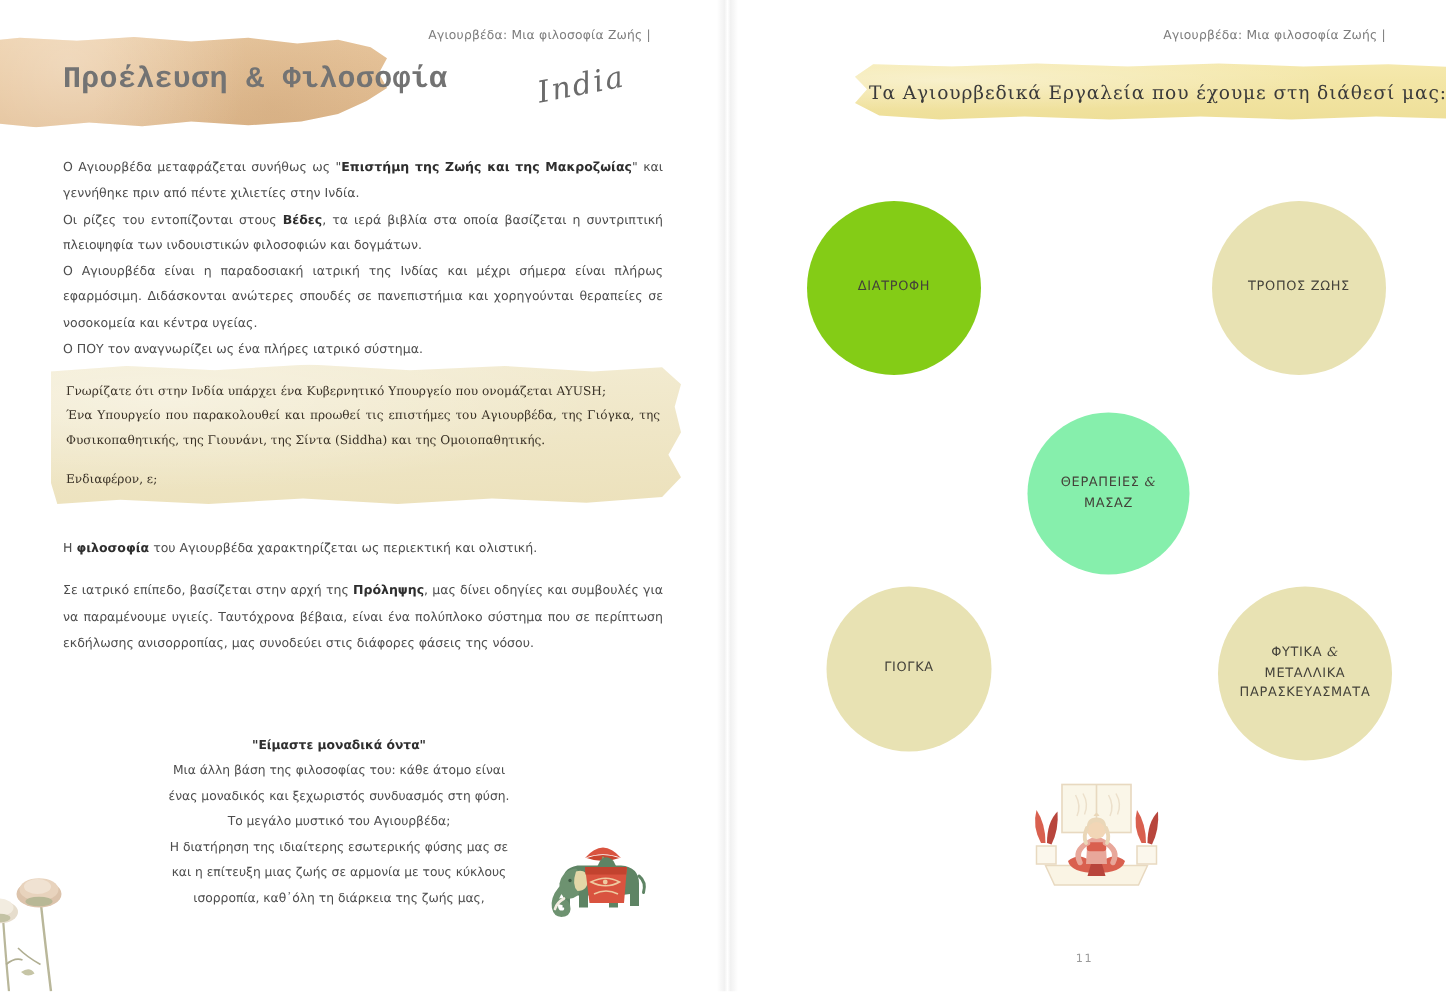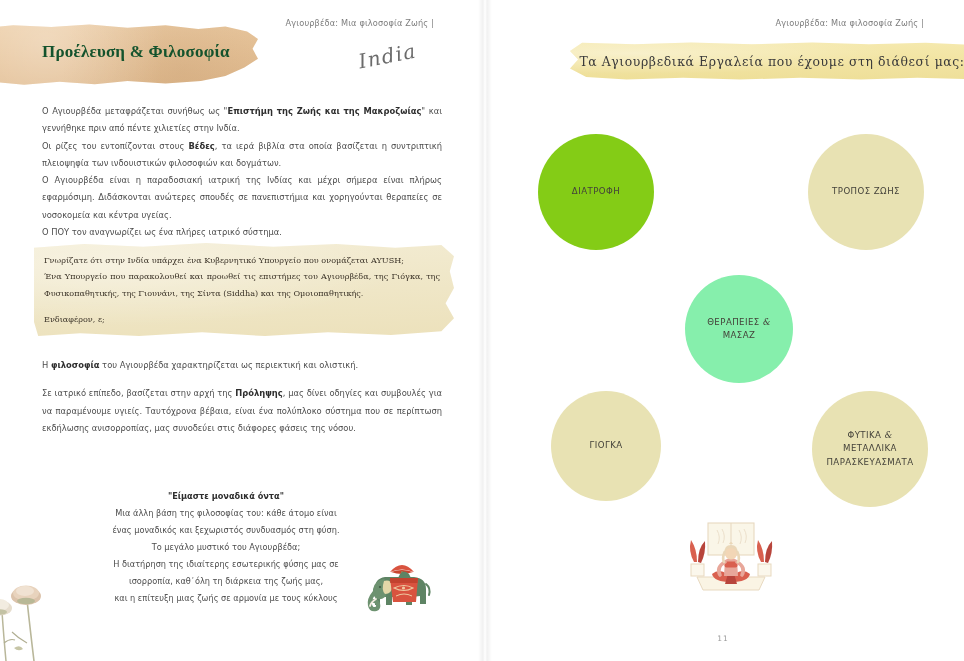--- a/index.html
+++ b/index.html
@@ -76,24 +76,24 @@
        79% 92%, 66% 96%, 52% 92%, 40% 97%, 27% 93%, 14% 98%, 4% 94%, 0% 86%);
     clip-path: polygon(
        0% 6%, 10% 2%, 24% 5%, 38% 1%, 52% 6%, 66% 2%, 78% 8%, 88% 4%,
        96% 12%, 100% 24%, 98% 40%, 100% 56%, 95% 70%, 88% 84%,
        79% 92%, 66% 96%, 52% 92%, 40% 97%, 27% 93%, 14% 98%, 4% 94%, 0% 86%);
   }
   .kraft-title {
     position: absolute;
     left: 42px;
     top: 42px;
-    font-family: Liberation Serif, serif;
+    font-family: Liberation Mono, monospace;
     font-weight: bold;
-    font-size: 17px;
-    color: #14532d;
+    font-size: 20px;
+    color: #737373;
     letter-spacing: 0.2px;
     white-space: nowrap;
     z-index: 3;
   }
 
   
   .india-script {
     position: absolute;
     left: 358px;
     top: 44px;
@@ -315,22 +315,22 @@
         <span>Σε ιατρικό επίπεδο, βασίζεται στην αρχή της </span><b>Πρόληψης</b><span>, μας δίνει οδηγίες και συμβουλές για να παραμένουμε υγιείς. Ταυτόχρονα βέβαια, είναι ένα πολύπλοκο σύστημα που σε περίπτωση εκδήλωσης ανισορροπίας, μας συνοδεύει στις διάφορες φάσεις της νόσου.</span>
       </p>
     </div>
 
     <div class="quote-block">
       <div class="qtitle">"Είμαστε μοναδικά όντα"</div>
       <div>Μια άλλη βάση της φιλοσοφίας του: κάθε άτομο είναι</div>
       <div>ένας μοναδικός και ξεχωριστός συνδυασμός στη φύση.</div>
       <div>Το μεγάλο μυστικό του Αγιουρβέδα;</div>
       <div>Η διατήρηση της ιδιαίτερης εσωτερικής φύσης μας σε</div>
+      <div>και η επίτευξη μιας ζωής σε  αρμονία με τους κύκλους</div>
       <div>ισορροπία, καθ᾽όλη τη διάρκεια της ζωής μας,</div>
-      <div>και η επίτευξη μιας ζωής σε  αρμονία με τους κύκλους</div>
     </div>
 
     <svg class="elephant-illus" viewBox="0 0 84 64">
 
       <path d="M32 20 Q44 6 56 20 Q44 15 32 20 Z" fill="#d9533f"></path>
       <path d="M33 20 Q44 16 55 20 Q44 24 33 20 Z" fill="#c9452f"></path>
       <rect x="43.3" y="19" width="1.4" height="13" fill="#8c8f5e"></rect>
 
       <path d="M18 36 Q16 27 27 25 L56 25 Q68 26 68 37 L68 52 L62 52 L62 44
                L54 45 L54 53 L48 53 L48 45 L34 45 L34 53 L28 53 L28 45

